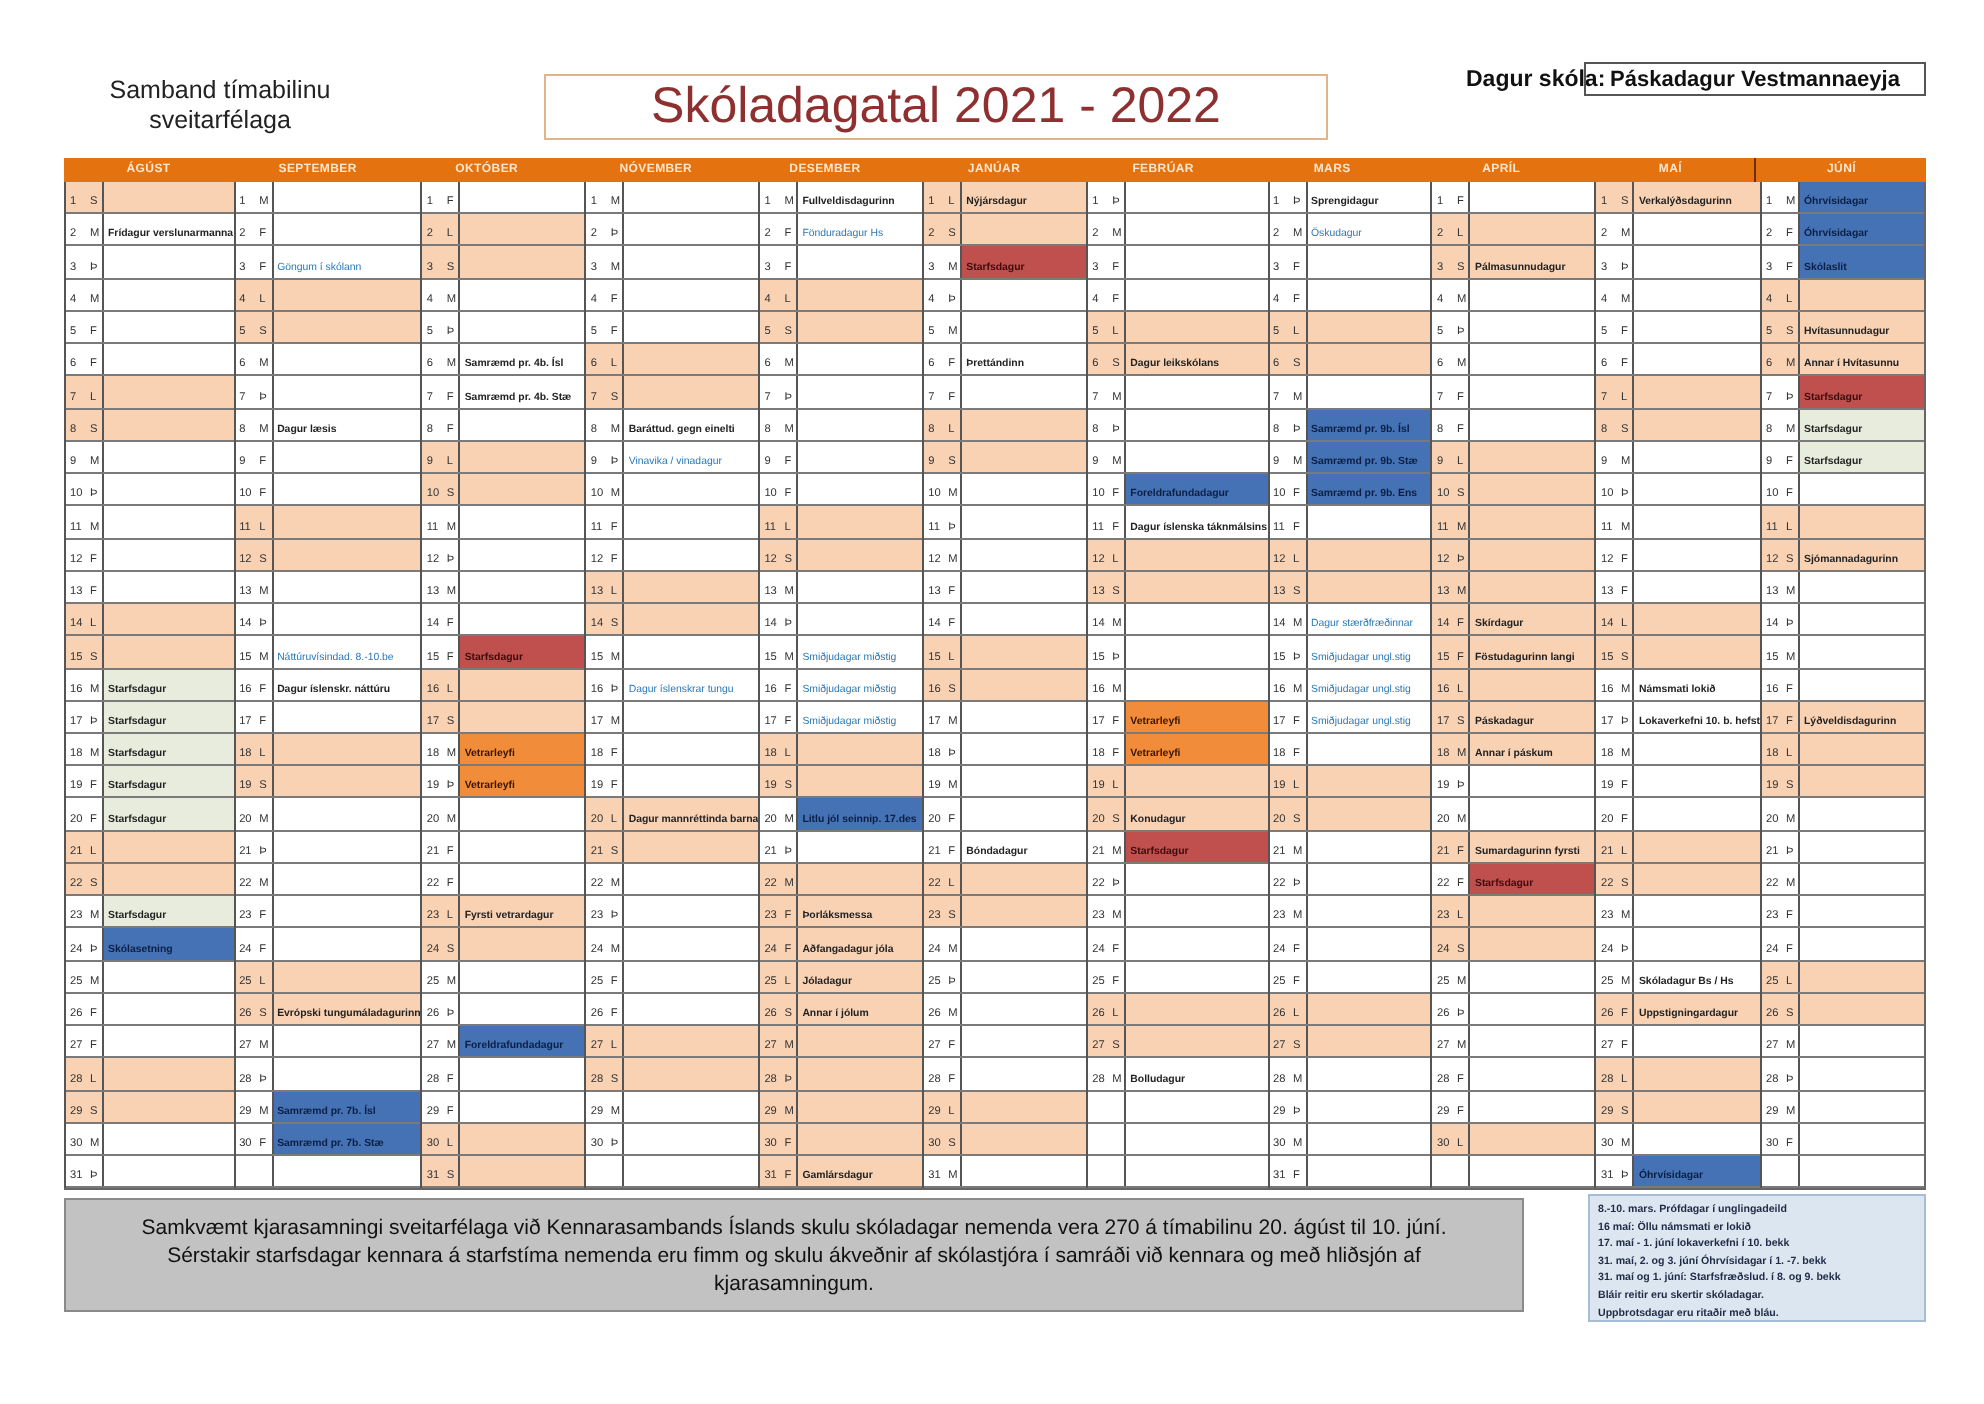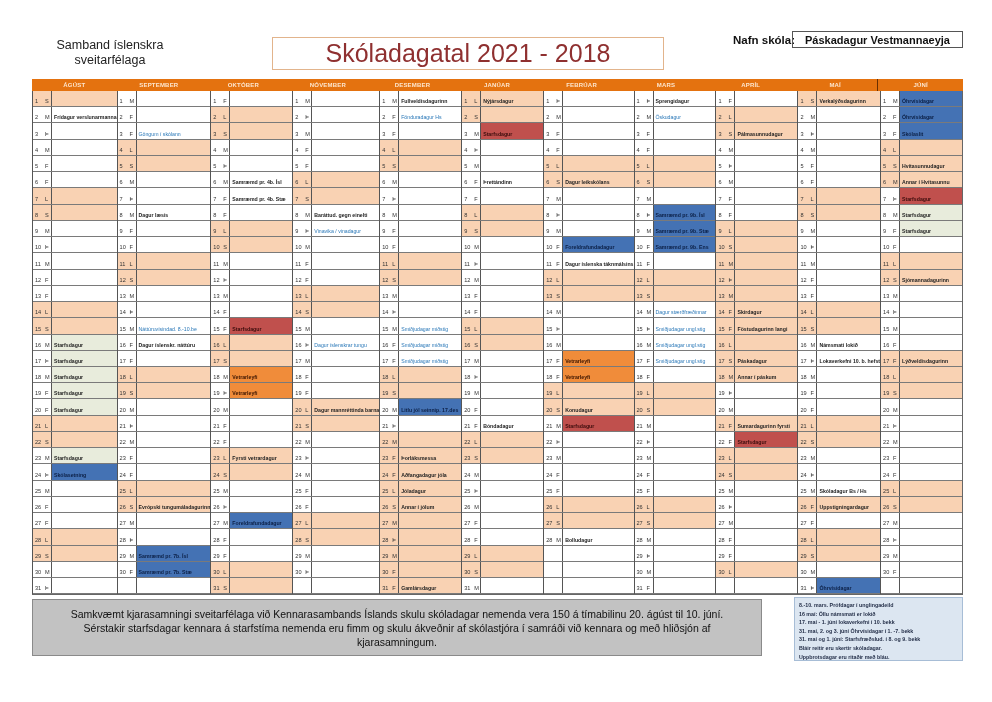--- a/index.html
+++ b/index.html
@@ -25,23 +25,23 @@
   .cell .ev.c-orange{background:#f08c3a;color:#3a1400;}
   .cell .ev.c-green{background:#e8ecdc;}
   .cell .ev.t-link{color:#2a78b8;font-weight:normal;}
   .cell.empty .dn{}
   .note{position:absolute;left:32px;top:599px;width:730px;height:57px;background:#c2c2c2;border:1px solid #8a8a8a;box-sizing:border-box;display:flex;align-items:center;justify-content:center;text-align:center;font-size:10.5px;line-height:14px;padding:0 20px;color:#111;}
   .legend{position:absolute;left:794px;top:597px;width:169px;height:64px;background:#dce6f1;border:1px solid #a7bdd6;box-sizing:border-box;padding:3px 4px;font-size:5.3px;line-height:8.6px;font-weight:bold;color:#1f2a44;}
 </style>
 </head>
 <body>
 
-<div class="org">Samband íslenskra sveitarfélaga</div>
-<div class="title-box">Skóladagatal 2021 - 2018</div>
-<div class="school-label">Nafn skóla:</div>
+<div class="org">Samband tímabilinu sveitarfélaga</div>
+<div class="title-box">Skóladagatal 2021 - 2022</div>
+<div class="school-label">Dagur skóla:</div>
 <div class="school-box">Páskadagur Vestmannaeyja</div>
 
 <div class="cal">
   <div class="month-header" id="mh">
       <div class="mh">ÁGÚST</div>
       <div class="mh">SEPTEMBER</div>
       <div class="mh">OKTÓBER</div>
       <div class="mh">NÓVEMBER</div>
       <div class="mh">DESEMBER</div>
       <div class="mh">JANÚAR</div>
@@ -2457,21 +2457,21 @@
           <span class="dn">
             <span style="width: 10px; display: inline-block;"></span>
             <span></span>
           </span>
           <span class="ev"></span>
         </div>
       </div>
     </div>
 </div>
 
-<div class="note">Samkvæmt kjarasamningi sveitarfélaga við Kennarasambands Íslands skulu skóladagar nemenda vera 150 á tímabilinu 20. ágúst til 10. júní. Sérstakir starfsdagar kennara á starfstíma nemenda eru fimm og skulu ákveðnir af skólastjóra í samráði við kennara og með hliðsjón af kjarasamningum.</div>
+<div class="note">Samkvæmt kjarasamningi sveitarfélaga við Kennarasambands Íslands skulu skóladagar nemenda vera 270 á tímabilinu 20. ágúst til 10. júní. Sérstakir starfsdagar kennara á starfstíma nemenda eru fimm og skulu ákveðnir af skólastjóra í samráði við kennara og með hliðsjón af kjarasamningum.</div>
 <div class="legend" id="legend">
     <div>8.-10. mars. Prófdagar í unglingadeild</div>
     <div>16 maí: Öllu námsmati er lokið</div>
     <div>17. maí - 1. júní lokaverkefni í 10. bekk</div>
     <div>31. maí, 2. og 3. júní Óhrvísidagar í 1. -7. bekk</div>
     <div>31. maí og 1. júní: Starfsfræðslud. í 8. og 9. bekk</div>
     <div>Bláir reitir eru skertir skóladagar.</div>
     <div>Uppbrotsdagar eru ritaðir með bláu.</div>
   </div>
 

